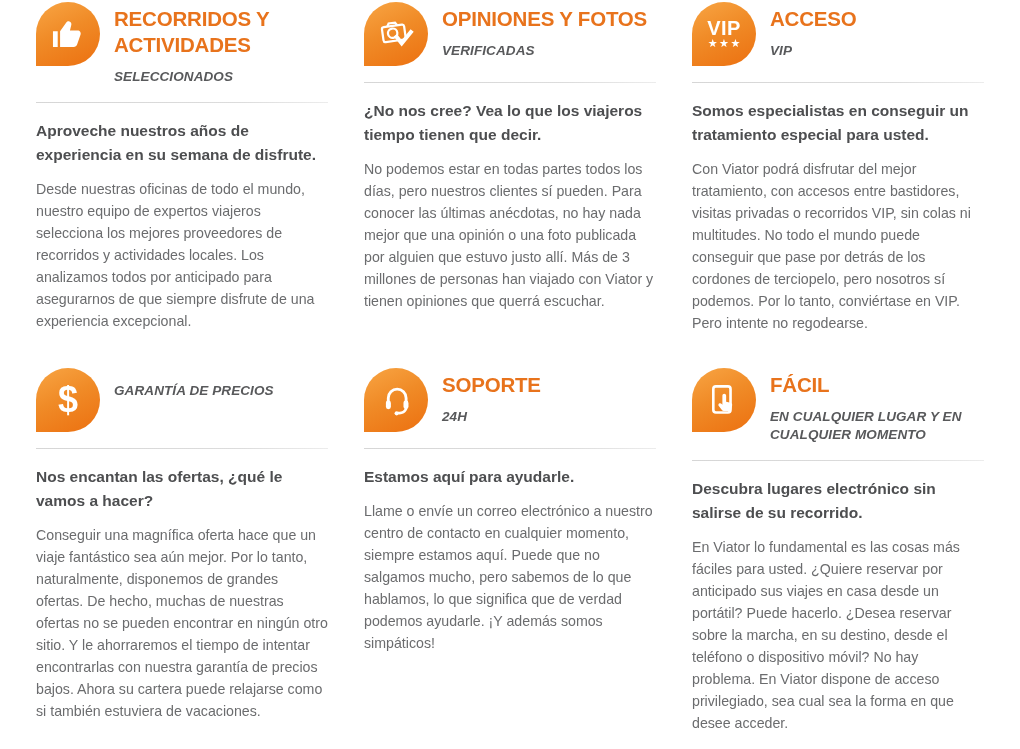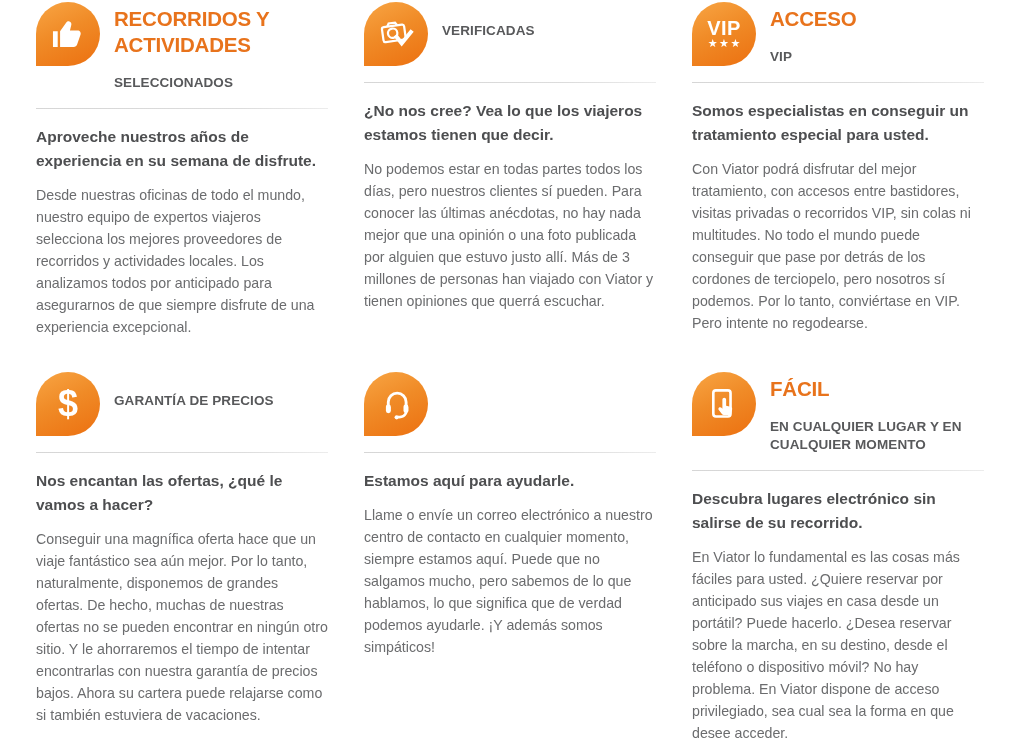--- a/index.html
+++ b/index.html
@@ -37,21 +37,22 @@
     line-height: 26px;
     font-weight: bold;
     letter-spacing: -0.2px;
   }
   .feature-subtitle {
     color: #58595b;
     font-size: 13.5px;
     line-height: 18px;
     font-weight: bold;
     letter-spacing: 0.1px;
-    margin-top: 16px;
+    margin-top: 10px;
+    font-style: italic;
   }
   .divider {
     height: 1px;
     background: linear-gradient(to right, #d6d6d6 0%, #dcdcdc 70%, #ececec 100%);
     margin-top: 16px;
   }
   .feature-heading {
     margin-top: 16px;
     color: #4d4e50;
     font-size: 15.5px;
@@ -93,25 +94,26 @@
         <svg viewBox="0 0 34 34" fill="none" stroke="#ffffff" aria-hidden="true">
           <g transform="rotate(-8 16 16)">
             <path d="M10 9.5l1.6-2.6h5.8L19 9.5" stroke-width="2"></path>
             <rect x="5" y="9.5" width="20" height="13.5" rx="1.8" stroke-width="2"></rect>
             <circle cx="14" cy="16" r="4.2" stroke-width="2"></circle>
           </g>
           <path d="M17.5 19.5l4.6 5.8 8.2-10" stroke-width="3.6" stroke-linecap="square"></path>
         </svg>
       </div>
       <div class="title-block">
+        <div class="feature-title">OPINIONES Y FOTOS</div>
         <div class="feature-subtitle">VERIFICADAS</div>
       </div>
     </div>
     <div class="divider"></div>
-    <h3 class="feature-heading">¿No nos cree? Vea lo que los viajeros estamos tienen que decir.</h3>
+    <h3 class="feature-heading">¿No nos cree? Vea lo que los viajeros tiempo tienen que decir.</h3>
     <p class="feature-body">No podemos estar en todas partes todos los días, pero nuestros clientes sí pueden. Para conocer las últimas anécdotas, no hay nada mejor que una opinión o una foto publicada por alguien que estuvo justo allí. Más de 3 millones de personas han viajado con Viator y tienen opiniones que querrá escuchar.</p>
   </section>
 
   <section class="feature">
     <div class="feature-header">
       <div class="icon-blob">
         <div class="vip-text">VIP</div>
         <div class="vip-stars">★★★</div>
       </div>
       <div class="title-block">
@@ -142,20 +144,24 @@
     <div class="feature-header">
       <div class="icon-blob">
         <svg viewBox="0 0 32 32" fill="none" stroke="#ffffff" stroke-linecap="round" aria-hidden="true">
           <path d="M9.5 17.5v-3.2a7.5 7.5 0 0 1 15 0v3.2" stroke-width="2.4"></path>
           <rect x="7.5" y="16.5" width="4.2" height="7.2" rx="2.1" fill="#ffffff" stroke="none"></rect>
           <rect x="22.3" y="16.5" width="4.2" height="7.2" rx="2.1" fill="#ffffff" stroke="none"></rect>
           <path d="M24.4 23.7a6.5 6.5 0 0 1-6.4 3.3" stroke-width="2.2"></path>
           <circle cx="16.6" cy="27.2" r="1.8" fill="#ffffff" stroke="none"></circle>
         </svg>
       </div>
+      <div class="title-block">
+        <div class="feature-title">SOPORTE</div>
+        <div class="feature-subtitle">24H</div>
+      </div>
     </div>
     <div class="divider"></div>
     <h3 class="feature-heading">Estamos aquí para ayudarle.</h3>
     <p class="feature-body">Llame o envíe un correo electrónico a nuestro centro de contacto en cualquier momento, siempre estamos aquí. Puede que no salgamos mucho, pero sabemos de lo que hablamos, lo que significa que de verdad podemos ayudarle. ¡Y además somos simpáticos!</p>
   </section>
 
   <section class="feature">
     <div class="feature-header">
       <div class="icon-blob">
         <svg viewBox="0 0 32 32" fill="none" stroke="#ffffff" aria-hidden="true">

